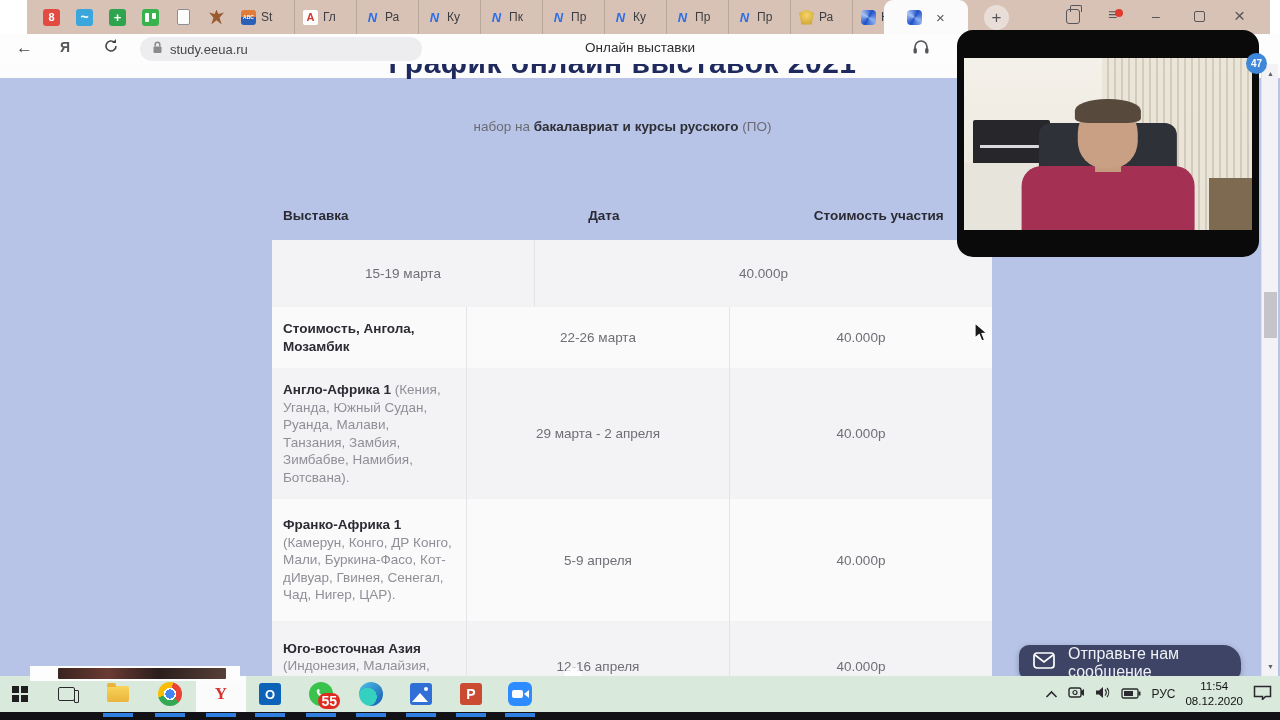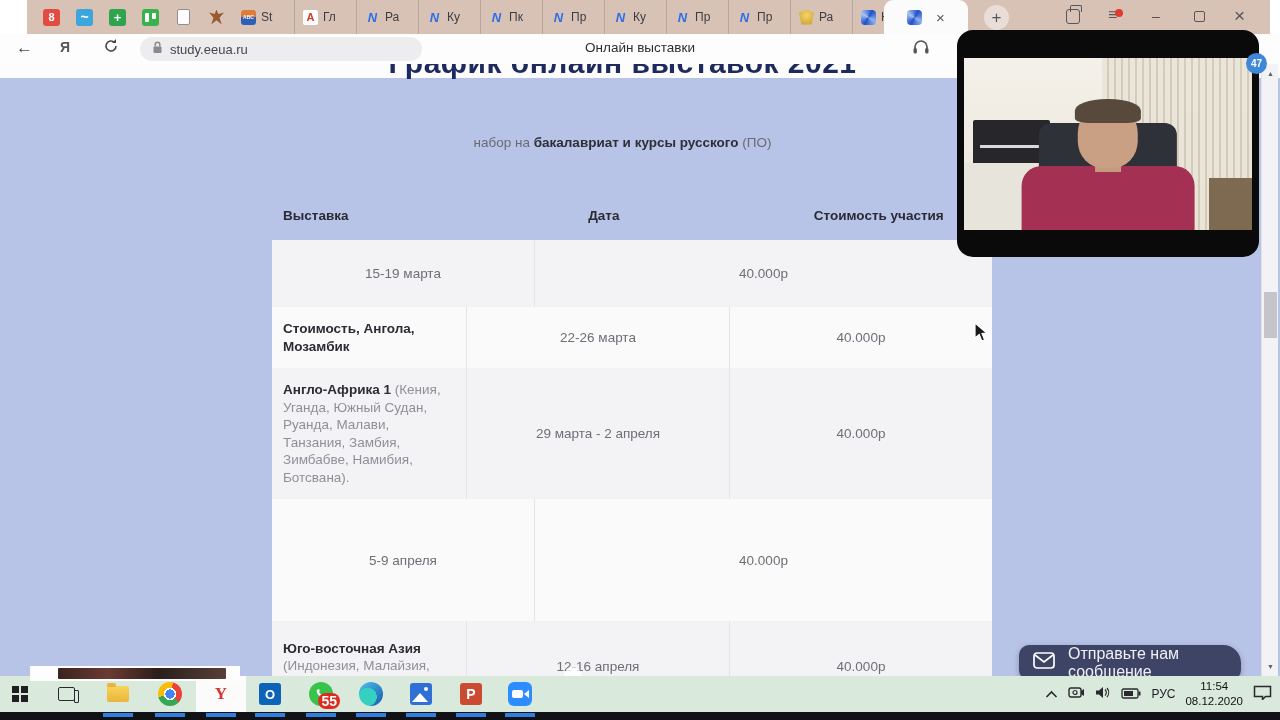--- a/index.html
+++ b/index.html
@@ -54,21 +54,21 @@
   .reload { position:absolute; left:103px; top:4px; }
   .url-chip { position:absolute; left:140px; top:3px; width:282px; height:24px; background:#ededef; border-radius:12px; display:flex; align-items:center; padding-left:12px; gap:7px; }
   .url-text { font-size:13px; color:#47474b; }
   .pagetitle { position:absolute; left:0; width:1280px; top:6px; text-align:center; font-size:13.5px; color:#2e2e33; }
   .headphones { position:absolute; left:912px; top:5px; }
 
   
   .page { position:absolute; left:0; top:64px; width:1280px; height:612px; background:#b7c4e8; overflow:hidden; }
   .white-cap { position:absolute; left:0; top:0; width:1280px; height:14px; background:#fcfcfd; }
   .hero-title { position:absolute; left:0; top:-16px; width:1245px; text-align:center; font-size:30px; font-weight:700; color:#1e2a5e; line-height:1; letter-spacing:.5px; z-index:2; }
-  .subtitle { position:absolute; left:0; top:55px; width:1245px; text-align:center; font-size:13.5px; color:#6b6b73;margin-top:16px; }
+  .subtitle { position:absolute; left:0; top:55px; width:1245px; text-align:center; font-size:13.5px; color:#6b6b73; }
   .subtitle b { color:#2e2e35; }
 
   .thead { position:absolute; left:272px; top:144px; width:720px; height:32px; display:flex; font-size:13.5px; font-weight:700; color:#2a2a33;gap:48px; }
   .th1 { width:195px; padding-left:11px; }
   .th2 { width:263px; text-align:center; }
   .th3 { width:262px; text-align:center; }
 
   .tcard { position:absolute; left:272px; top:176px; width:720px; height:436px; background:#fcfcfd; overflow:hidden; }
   .t-row { display:flex; width:720px; }
   .t-row:nth-of-type(odd) { background:#f3f3f6; }
@@ -319,20 +319,23 @@
 
         <div class="t-row">
           <div class="cell c-name">
             <span><span class="nm">Англо-Африка 1</span><span class="dt"> (Кения, Уганда, Южный Судан, Руанда, Малави, Танзания, Замбия, Зимбабве, Намибия, Ботсвана).</span></span>
           </div>
           <div class="cell c-date">29 марта - 2 апреля</div>
           <div class="cell c-price">40.000р</div>
         </div>
 
         <div class="t-row">
+          <div class="cell c-name">
+            <span><span class="nm">Франко-Африка 1</span><span class="dt"> (Камерун, Конго, ДР Конго, Мали, Буркина-Фасо, Кот-дИвуар, Гвинея, Сенегал, Чад, Нигер, ЦАР).</span></span>
+          </div>
           <div class="cell c-date">5-9 апреля</div>
           <div class="cell c-price">40.000р</div>
         </div>
 
         <div class="t-row">
           <div class="cell c-name">
             <span><span class="nm">Юго-восточная Азия</span><span class="dt"> (Индонезия, Малайзия, Южная Корея, Вьетнам,</span></span>
           </div>
           <div class="cell c-date">12-16 апреля</div>
           <div class="cell c-price">40.000р</div>

